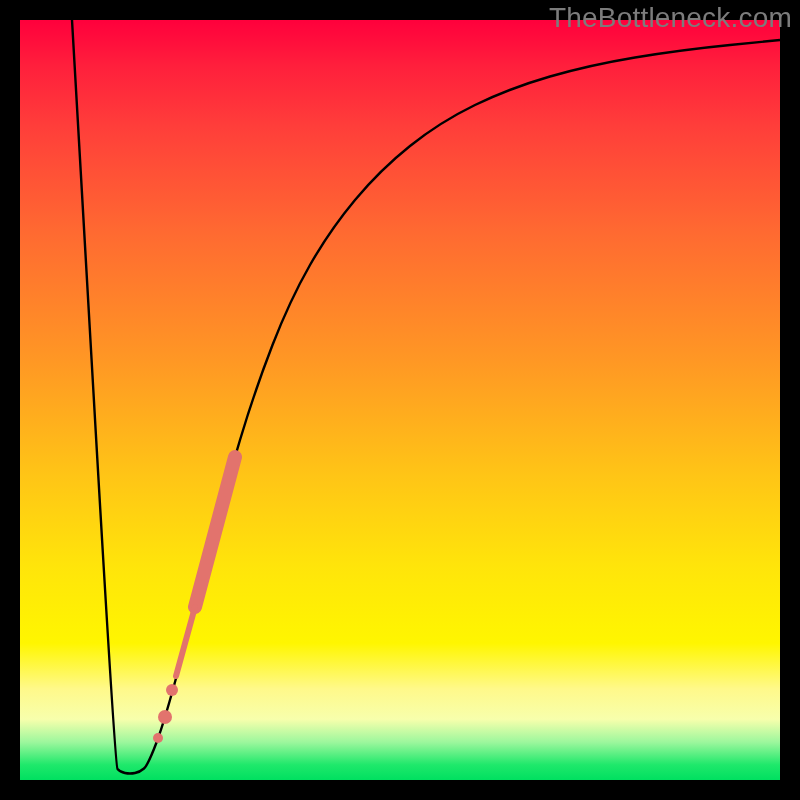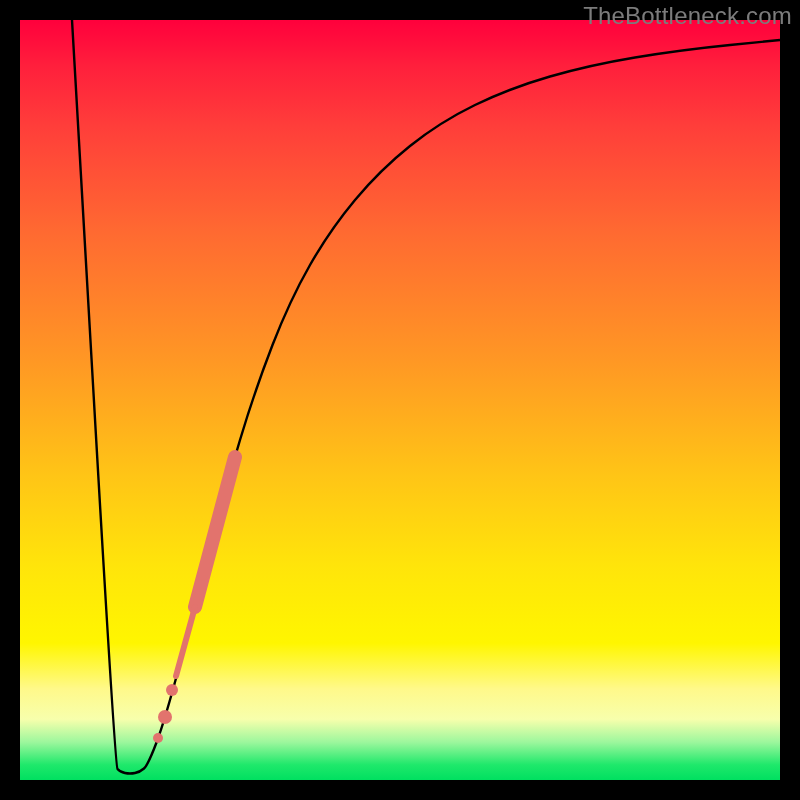--- a/index.html
+++ b/index.html
@@ -44,21 +44,21 @@
     top: 0;
     width: 760px;
     height: 760px;
     overflow: visible;
   }
   .watermark {
     position: absolute;
     top: 2px;
     right: 8px;
     font-family: Arial, Helvetica, sans-serif;
-    font-size: 24px;
+    font-size: 28px;
     color: #7c7c7c;
     letter-spacing: 0.2px;
     user-select: none;
   }
 </style>
 </head>
 <body>
 
 <div class="stage">
   <div class="plot">

